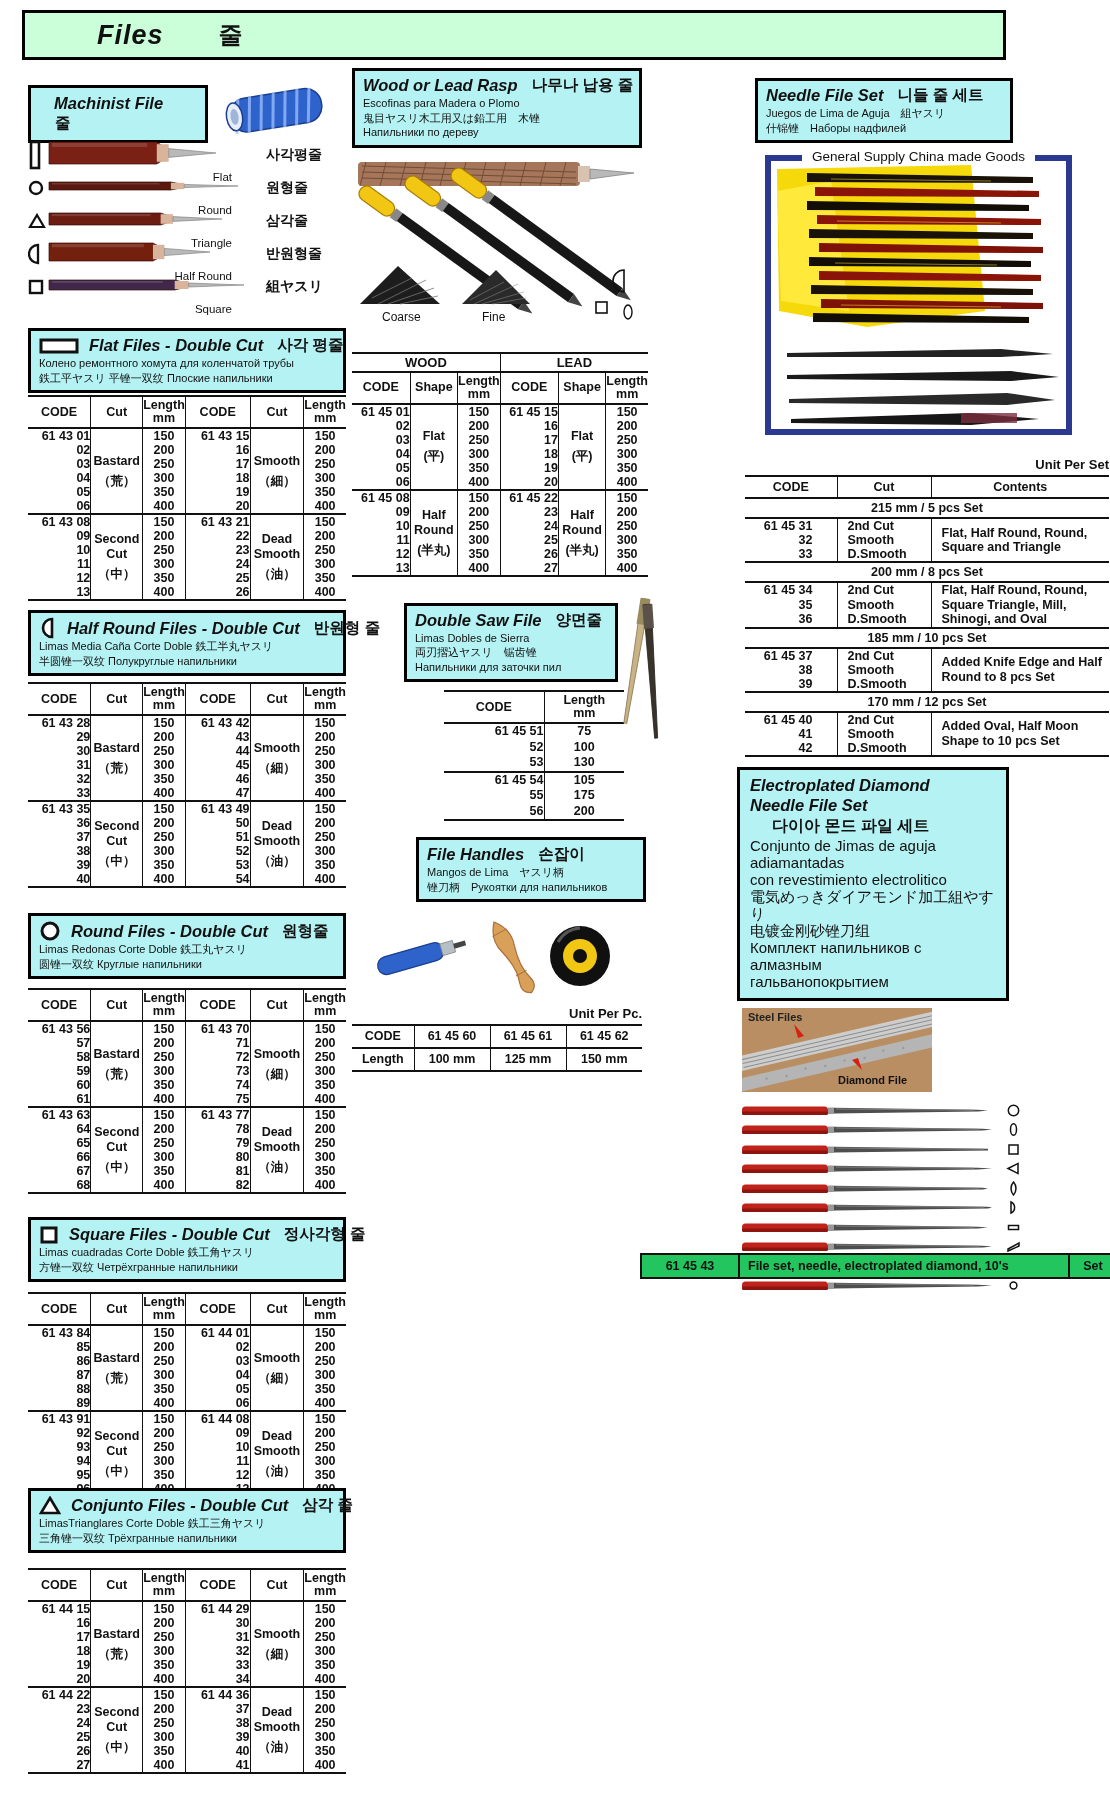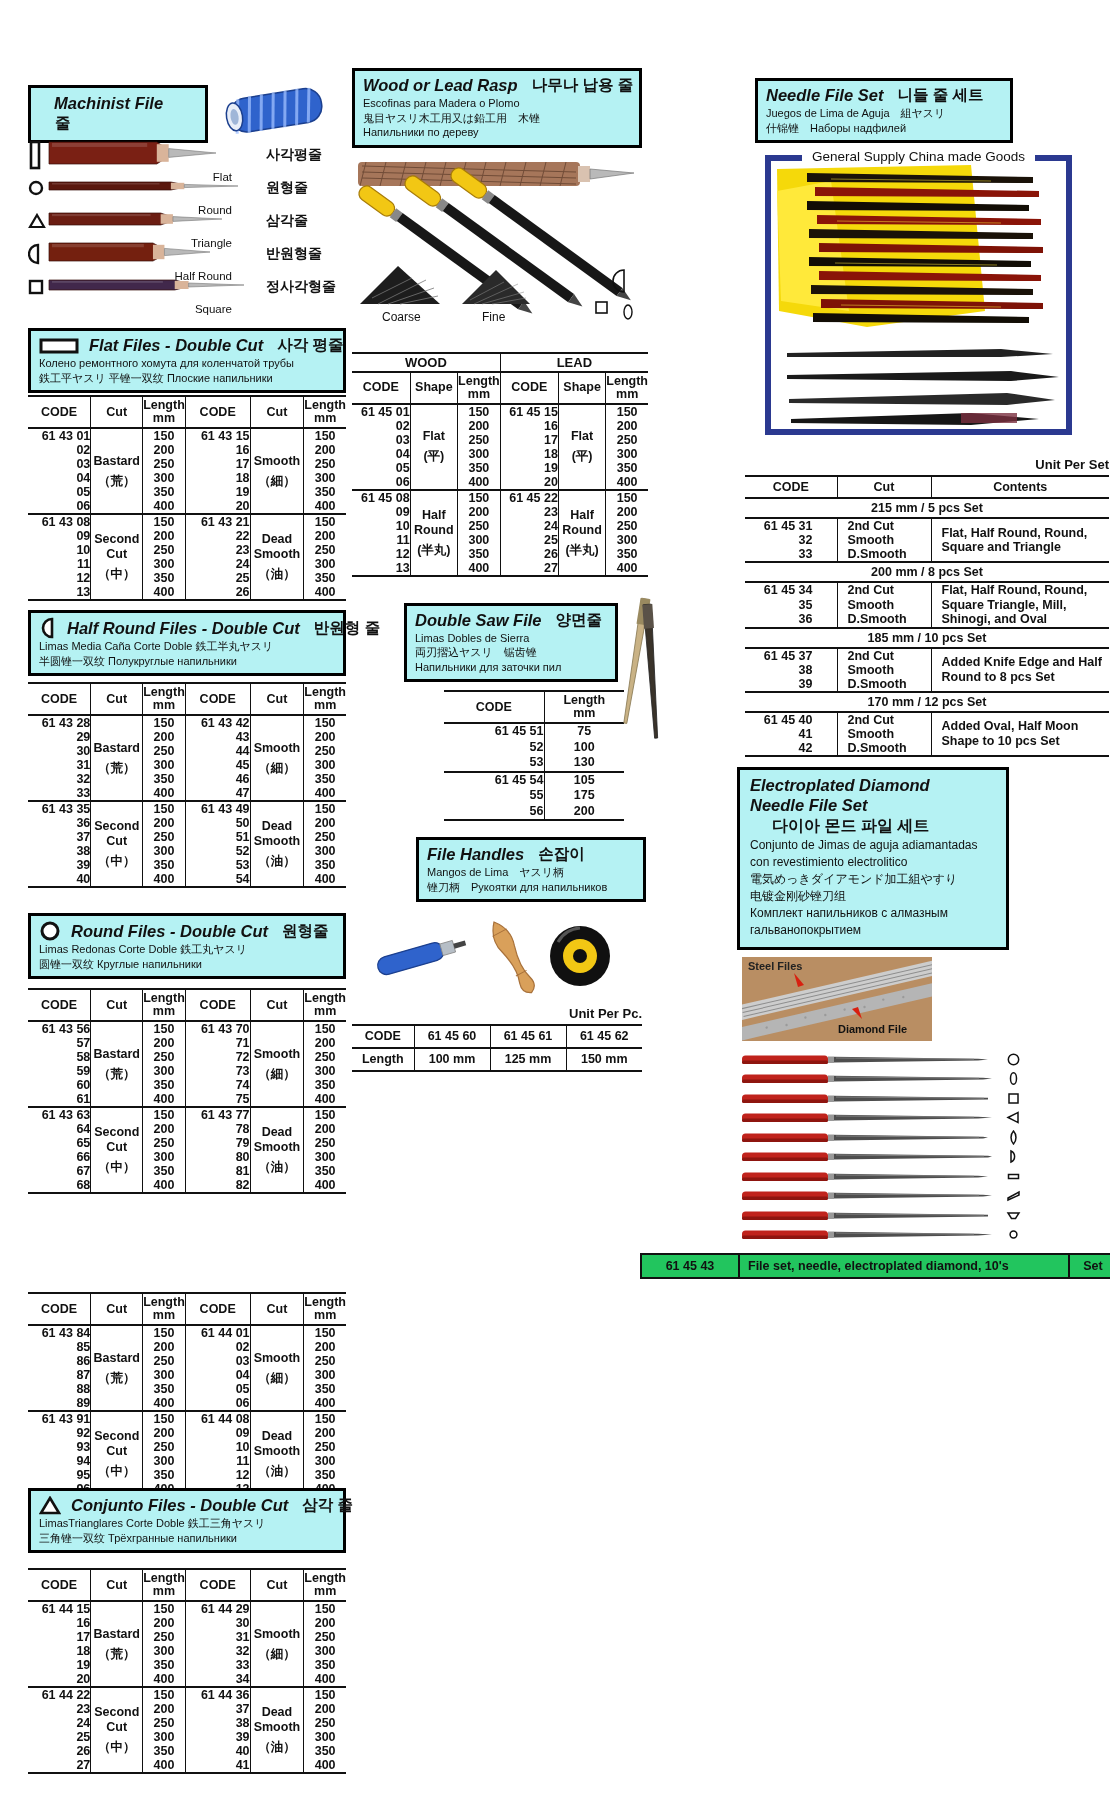--- a/index.html
+++ b/index.html
@@ -98,38 +98,42 @@
   #needle-box{width:258px;margin-left:18px;box-sizing:border-box;}
   #photo-wrap{position:relative;width:307px;margin-left:28px;margin-top:6px;}
   #china-caption{position:relative;z-index:2;text-align:center;font-size:13.5px;margin-bottom:-9px;}
   #china-caption span{background:#fff;padding:0 10px;}
   #china-frame{border:6px solid #2B3990;width:295px;height:268px;background:#fff;overflow:hidden;box-sizing:content-box;}
   #unit-set-wrap{width:364px;margin-left:8px;margin-top:22px;}
   #needle-table-wrap{width:364px;margin-left:8px;margin-top:3px;}
   #diamond-box{width:272px;margin-top:10px;box-sizing:border-box;padding:5px 10px 8px;}
   #diamond-box .dt{font-style:italic;font-weight:bold;font-size:16.5px;line-height:20px;}
   #diamond-box .dkr{font-weight:bold;font-size:16px;line-height:22px;padding-left:22px;}
-  #diamond-box .dsub{font-size:12px;line-height:17px;font-weight:500;}
+  #diamond-box .dsub{font-size:15px;line-height:17px;font-weight:500;}
   #steel-wrap{position:relative;width:190px;height:84px;margin-left:5px;margin-top:7px;}
   #steel-wrap .img-label{font-weight:bold;font-size:11px;}
   #needle-files{margin-left:5px;margin-top:9px;}
   .nf-row{display:flex;align-items:center;height:19.5px;gap:12px;}
   .nf-glyph{display:inline-flex;}
 
   #diamond-footer{position:absolute;left:640px;top:1253px;display:flex;font-weight:bold;font-size:12.5px;}
   .df-cell{border:2px solid #111;height:22px;line-height:22px;background:#22c55e;box-sizing:content-box;}
   .df-code{width:96px;text-align:center;}
   .df-desc{width:320px;padding-left:8px;margin-left:-2px;}
   .df-unit{width:46px;text-align:center;margin-left:-2px;}
 </style>
 </head>
 <body>
 
 <div class="page">
 
+  <div id="header-box">
+    <span class="t-en">Files</span>
+    <span class="t-kr">줄</span>
+  </div>
 
   <div class="col" id="col-left">
 
     <div class="sec-box pos-mach" style="padding:6px 10px;">
       <span class="sec-title" style="margin-left:13px;">Machinist File</span>
       <span class="sec-kr">줄</span>
     </div>
     <span style="position:absolute;left:190px;top:-6px;">
       <svg width="120" height="62" viewBox="0 0 120 62">
         <g transform="rotate(-9 60 31)">
@@ -220,21 +224,21 @@
             </svg>
           </span>
     <span class="mach-file"><svg width="198" height="30" viewBox="0 0 198 30">
     <polygon points="1,10 126.72,10 134.64000000000001,12 134.64000000000001,18 126.72,20 1,20" fill="#41284B" stroke="#38100a" stroke-width="0.7"></polygon>
     <rect x="126.72" y="11" width="13.860000000000001" height="8" fill="#D9B49A"></rect>
     <polygon points="140.57999999999998,13 196,15 140.57999999999998,17" fill="#B9B9B9" stroke="#777" stroke-width="0.6"></polygon>
     <rect x="4" y="11" width="110.88000000000001" height="1.7999999999999998" fill="#fff" opacity="0.14"></rect>
   </svg>
       <span class="mach-en">Square</span>
     </span>
-    <span class="mach-kr">정사각형줄</span>
+    <span class="mach-kr">組ヤスリ</span>
   </div>
       </div>
 
     <div class="sec-box pos-flat">
       <div class="sec-title-row">
         <span class="sec-glyph">
           <svg width="40" height="16" viewBox="0 0 40 16">
               <rect x="2" y="2" width="36" height="12" fill="#fff" stroke="#111" stroke-width="3"></rect>
             </svg>
         </span>
@@ -596,20 +600,33 @@
             <tr class="">
               <td class="code">68</td>
               <td class="len vl">400</td>
               <td class="code vl">82</td>
               <td class="len vl">400</td>
             </tr>
           </tbody>
         </table>
       </div>
 
+    <div class="sec-box pos-sq">
+      <div class="sec-title-row">
+        <span class="sec-glyph">
+          <svg width="20" height="20" viewBox="0 0 20 20">
+              <rect x="3" y="3" width="14" height="14" fill="#fff" stroke="#111" stroke-width="3"></rect>
+            </svg>
+        </span>
+        <span class="sec-title">Square Files - Double Cut</span>
+        <span class="sec-kr">정사각형 줄</span>
+      </div>
+      <div class="sec-sub">Limas cuadradas Corte Doble   鉄工角ヤスリ</div>
+      <div class="sec-sub">方锉一双纹    Четрёхгранные напильники</div>
+    </div>
     <div class="pos-sq-t" id="tbl-3">
         <table class="pair">
           <colgroup>
             <col style="width:64px">
             <col style="width:52px">
             <col style="width:40px">
             <col style="width:66px">
             <col style="width:54px">
             <col style="width:42px">
           </colgroup>

